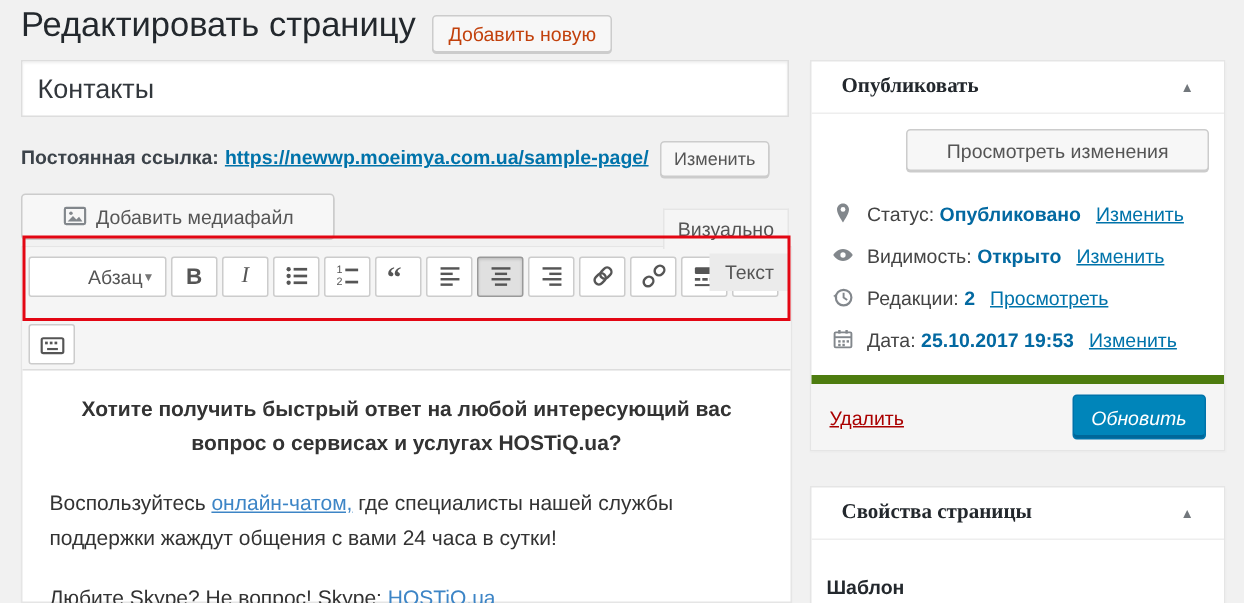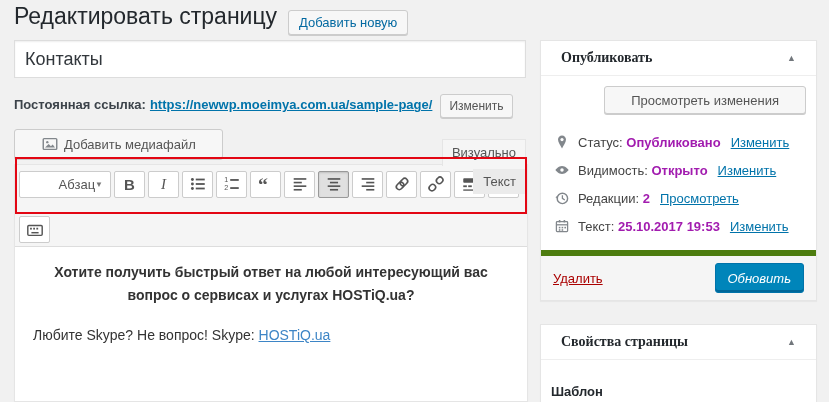--- a/index.html
+++ b/index.html
@@ -10,21 +10,21 @@
     font-size:13px; color:#444;
     position:relative; overflow:hidden;
   }
   .canvas { position:absolute; inset:0; }
 
   
   .page-title { position:absolute; left:14px; top:3px; font-size:23px; font-weight:400; color:#23282d; }
   .page-title-action {
     position:absolute; left:288px; top:10px;
     background:#f7f7f7; border:1px solid #ccc; border-radius:3px;
-    color:#0369a1; font-size:13px; padding:4px 10px; cursor:pointer;
+    color:#c2410c; font-size:13px; padding:4px 10px; cursor:pointer;
     box-shadow:0 1px 0 #ccc; text-decoration:none; display:inline-block;
   }
 
   
   .title-input {
     position:absolute; left:14px; top:40px; width:512px; height:38px;
     border:1px solid #ddd; background:#fff; padding:0 10px;
     font-size:18px; color:#32373c; font-family:inherit;
     box-shadow:inset 0 1px 2px rgba(0,0,0,.07); outline:none;
   }
@@ -95,21 +95,21 @@
   .panel.attributes { top:324px; height:110px; }
   .panel-header {
     padding:9px 20px; font-size:14px; font-weight:600; color:#23282d;
     border-bottom:1px solid #eee; display:flex; justify-content:space-between; align-items:center; cursor:pointer;font-family:Liberation Serif, serif;
   }
   .toggle-arrow { font-size:9px; color:#72777c; }
   .panel-body { padding:10px; }
   .preview-row { text-align:right; margin-bottom:14px; }
   .misc-row { display:flex; align-items:center; gap:7px; padding:6px 0 6px 2px; color:#444; }
   .misc-row .micon { color:#82878c; display:inline-flex; width:18px; justify-content:center; }
-  .misc-row strong { color:#a21caf; }
+  .misc-row strong { color:#0369a1; }
   .edit-link { color:#0073aa; text-decoration:underline; cursor:pointer; margin-left:3px; }
   .panel-footer {
     background:#f5f5f5; border-top:6px solid #4d7c0f; padding:10px 12px; height:50px;
     display:flex; justify-content:space-between; align-items:center;
   }
   .delete-link { color:#a00; text-decoration:underline; cursor:pointer; }
   .button-primary {
     background:#0085ba; border:1px solid #0073aa; border-radius:3px; color:#fff;
     font-size:13px; height:30px; padding:0 12px; cursor:pointer; font-family:inherit;
     box-shadow:inset 0 -2px 0 #006799;
@@ -251,20 +251,21 @@
                 <rect x="11.5" y="7.5" width="2" height="2"></rect>
                 <rect x="6" y="12.2" width="8" height="1.6"></rect>
               </g>
             </svg>
         </button>
       </div>
     </div>
 
     <div class="content">
       <p class="lead">Хотите получить быстрый ответ на любой интересующий вас вопрос о сервисах и услугах HOSTiQ.ua?</p>
+      <p class="para"><span>Воспользуйтесь </span><a class="clink">онлайн-чатом,</a><span> где специалисты нашей службы поддержки жаждут общения с вами 24 часа в сутки!</span></p>
       <p class="para"><span>Любите Skype? Не вопрос! Skype: </span><a class="clink">HOSTiQ.ua</a></p>
     </div>
   </div>
 
   <div class="highlight-box"></div>
 
   <div class="panel publish">
     <div class="panel-header">
       <span>Опубликовать</span>
       <span class="toggle-arrow">▲</span>
@@ -311,21 +312,21 @@
               <rect x="6" y="2.5" width="2" height="3" fill="currentColor"></rect>
               <rect x="12" y="2.5" width="2" height="3" fill="currentColor"></rect>
               <line x1="3" y1="8.5" x2="17" y2="8.5" stroke="currentColor" stroke-width="1.6"></line>
               <rect x="6" y="11" width="2" height="2" fill="currentColor"></rect>
               <rect x="9.5" y="11" width="2" height="2" fill="currentColor"></rect>
               <rect x="13" y="11" width="2" height="2" fill="currentColor"></rect>
               <rect x="6" y="14" width="2" height="2" fill="currentColor"></rect>
               <rect x="9.5" y="14" width="2" height="2" fill="currentColor"></rect>
             </svg>
         </span>
-        <span><span>Текст:</span> <strong>25.10.2017 19:53</strong></span>
+        <span><span>Дата:</span> <strong>25.10.2017 19:53</strong></span>
         <a class="edit-link">Изменить</a>
       </div>
     </div>
     <div class="panel-footer">
       <a class="delete-link">Удалить</a>
       <button class="button-primary">Обновить</button>
     </div>
   </div>
 
   <div class="panel attributes">

